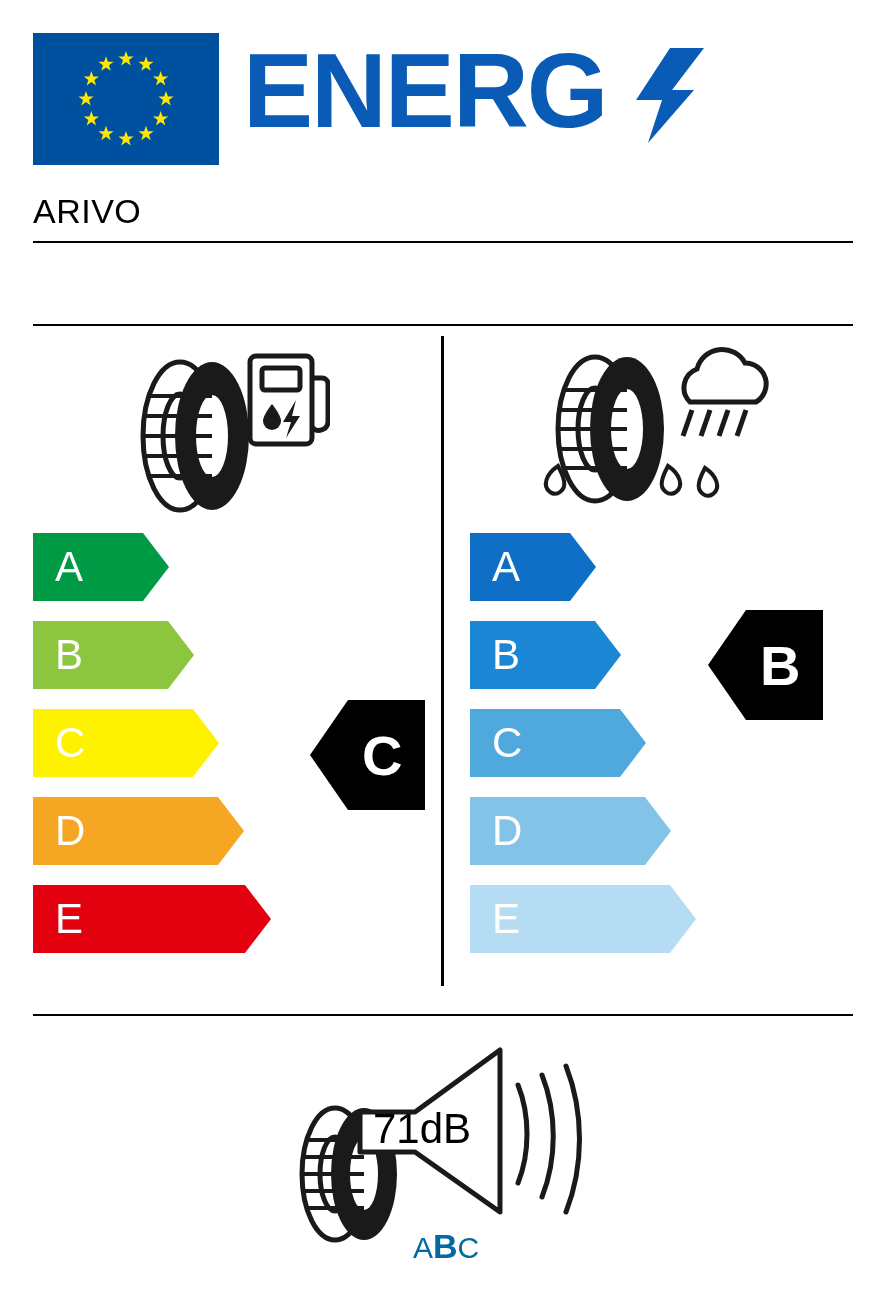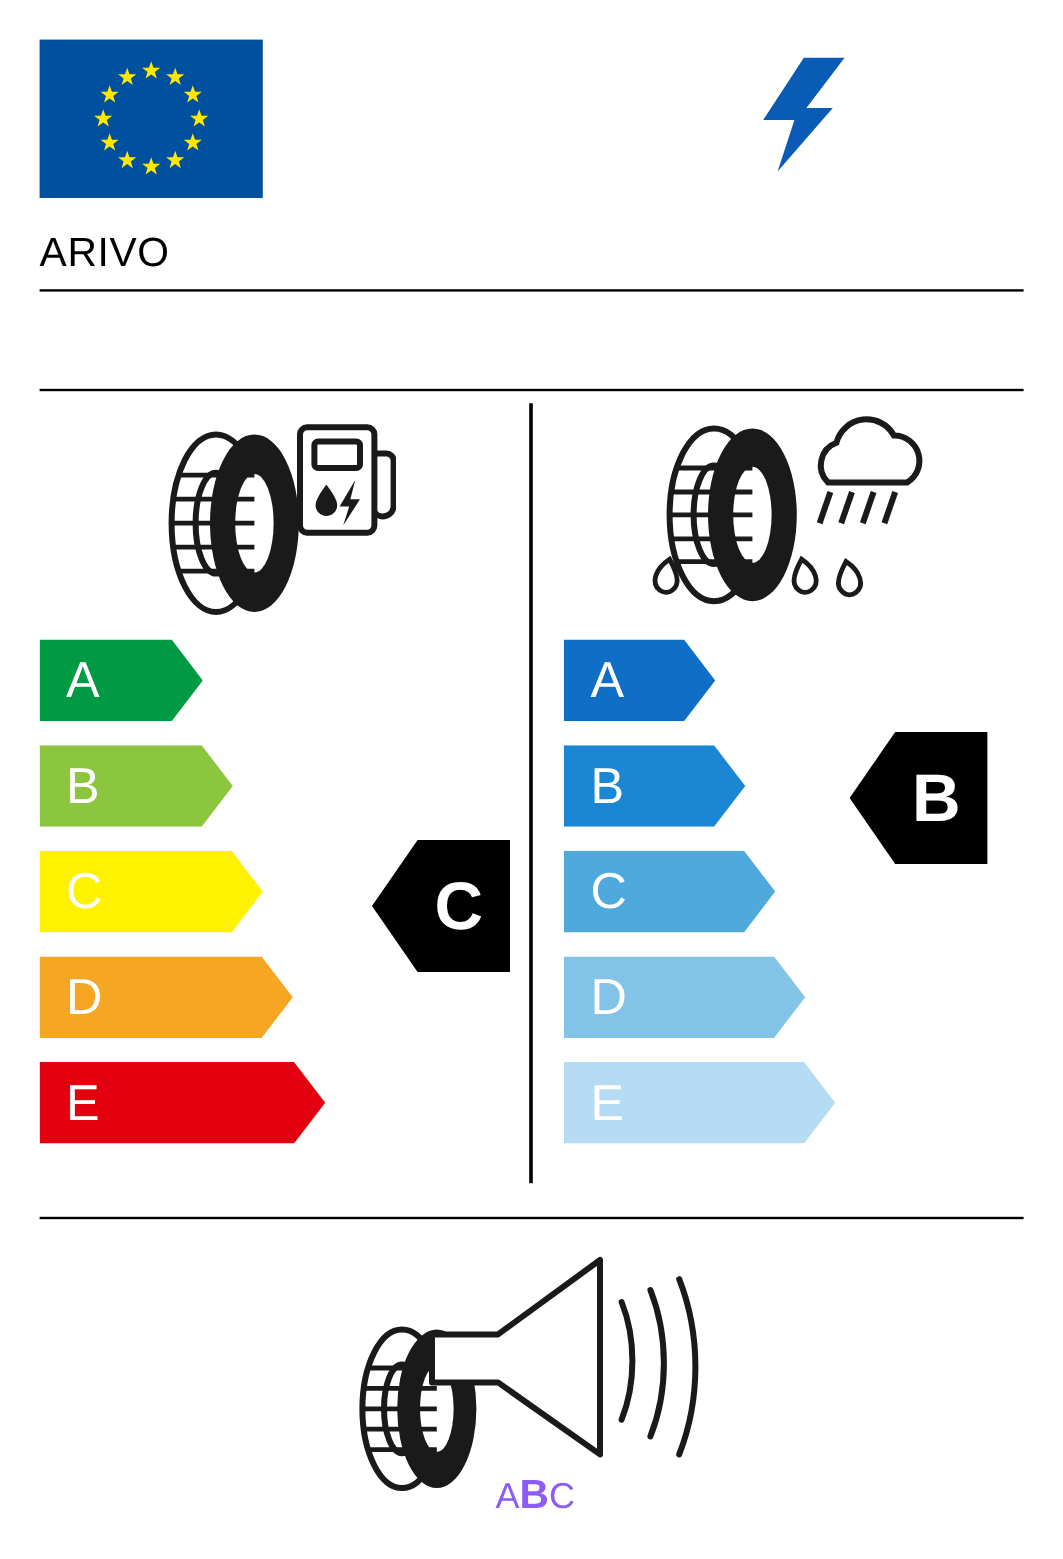--- a/index.html
+++ b/index.html
@@ -123,21 +123,21 @@
   .noise-db {
     position: absolute;
     font-size: 42px;
     font-weight: normal;
     color: #000;
     font-family: "Liberation Sans", sans-serif;
   }
   .noise-classes {
     position: absolute;
     font-size: 30px;
-    color: #8b5cf6;
+    color: #0369a1;
     font-family: "Liberation Sans", sans-serif;
     letter-spacing: 0px;
   }
   .noise-classes b {
     font-size: 34px;
     font-weight: bold;
   }
 </style>
 </head>
 <body>
@@ -182,20 +182,21 @@
               <polygon points="0,-8 1.9,-2.5 7.6,-2.5 3,1 4.7,6.5 0,3.1 -4.7,6.5 -3,1 -7.6,-2.5 -1.9,-2.5"></polygon>
             </g>
           <g transform="rotate(330) translate(0,-40) rotate(-330)">
               <polygon points="0,-8 1.9,-2.5 7.6,-2.5 3,1 4.7,6.5 0,3.1 -4.7,6.5 -3,1 -7.6,-2.5 -1.9,-2.5"></polygon>
             </g>
         </g>
       </g>
     </svg>
   </div>
 
+  <div class="energy-word">ENERG</div>
 
   <div class="energy-bolt">
     <svg viewBox="0 0 72 95" xmlns="http://www.w3.org/2000/svg">
       <polygon points="38,0 72,0 40,42 62,42 16,95 30,52 4,52" fill="#0a5bb5"></polygon>
     </svg>
   </div>
 
   <div class="brand">ARIVO</div>
   <div class="rule rule-under-brand"></div>
   <div class="rule rule-top-panels"></div>
@@ -366,18 +367,19 @@
       <polygon points="70,72 125,72 210,10 210,172 125,112 70,112" fill="#ffffff" stroke="#1a1a1a" stroke-width="5" stroke-linejoin="round"></polygon>
 
       <g fill="none" stroke="#1a1a1a" stroke-width="5" stroke-linecap="round">
         <path d="M228 45 c12 30 12 68 0 98"></path>
         <path d="M252 35 c15 38 15 84 0 122"></path>
         <path d="M276 26 c18 46 18 100 0 146"></path>
       </g>
     </svg>
   </div>
 
+  <div class="noise-db" style="left:373px; top:1105px;">71dB</div>
 
   <div class="noise-classes" style="left:413px; top:1227px;">
     <span>A</span><b>B</b><span>C</span>
   </div>
 
 </div>
 
 </body></html>

